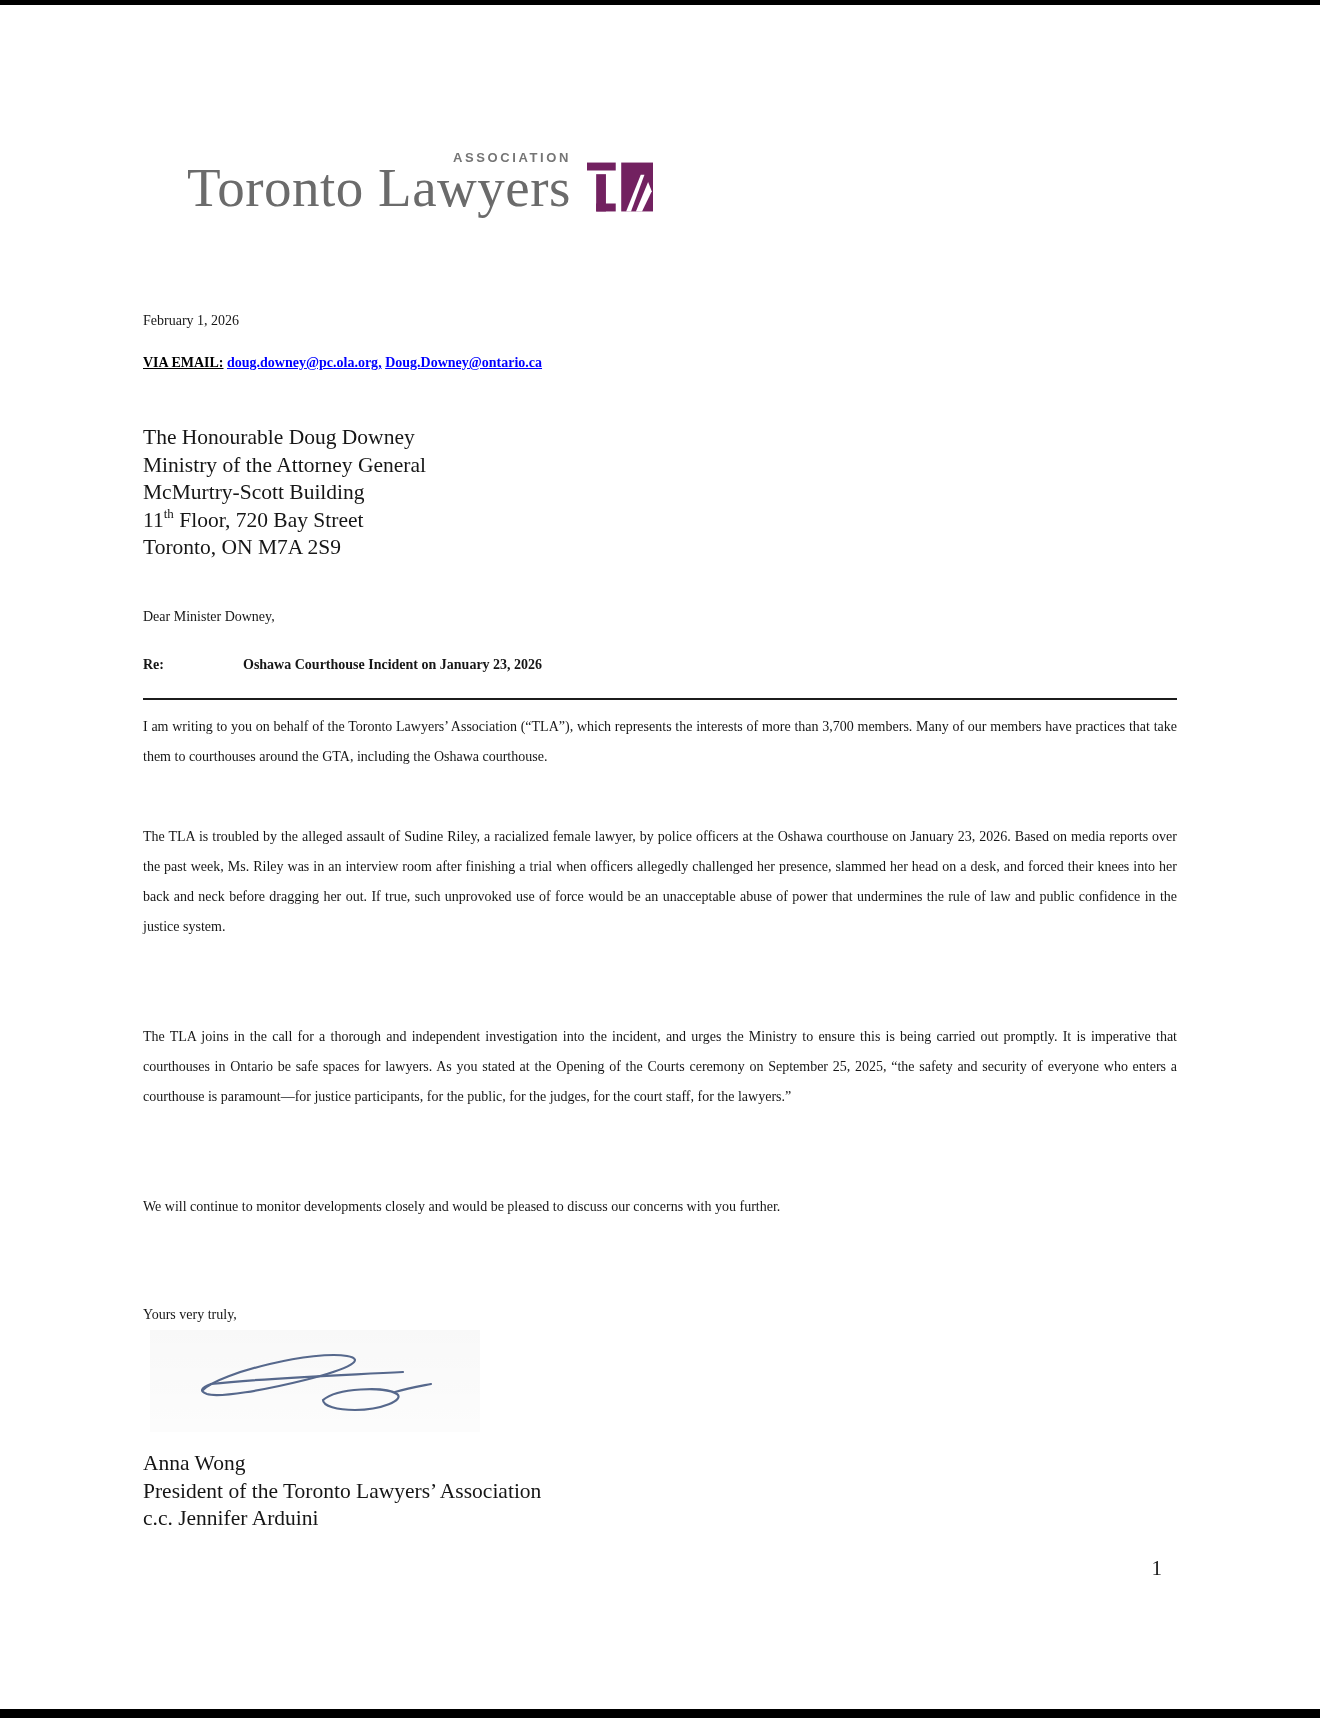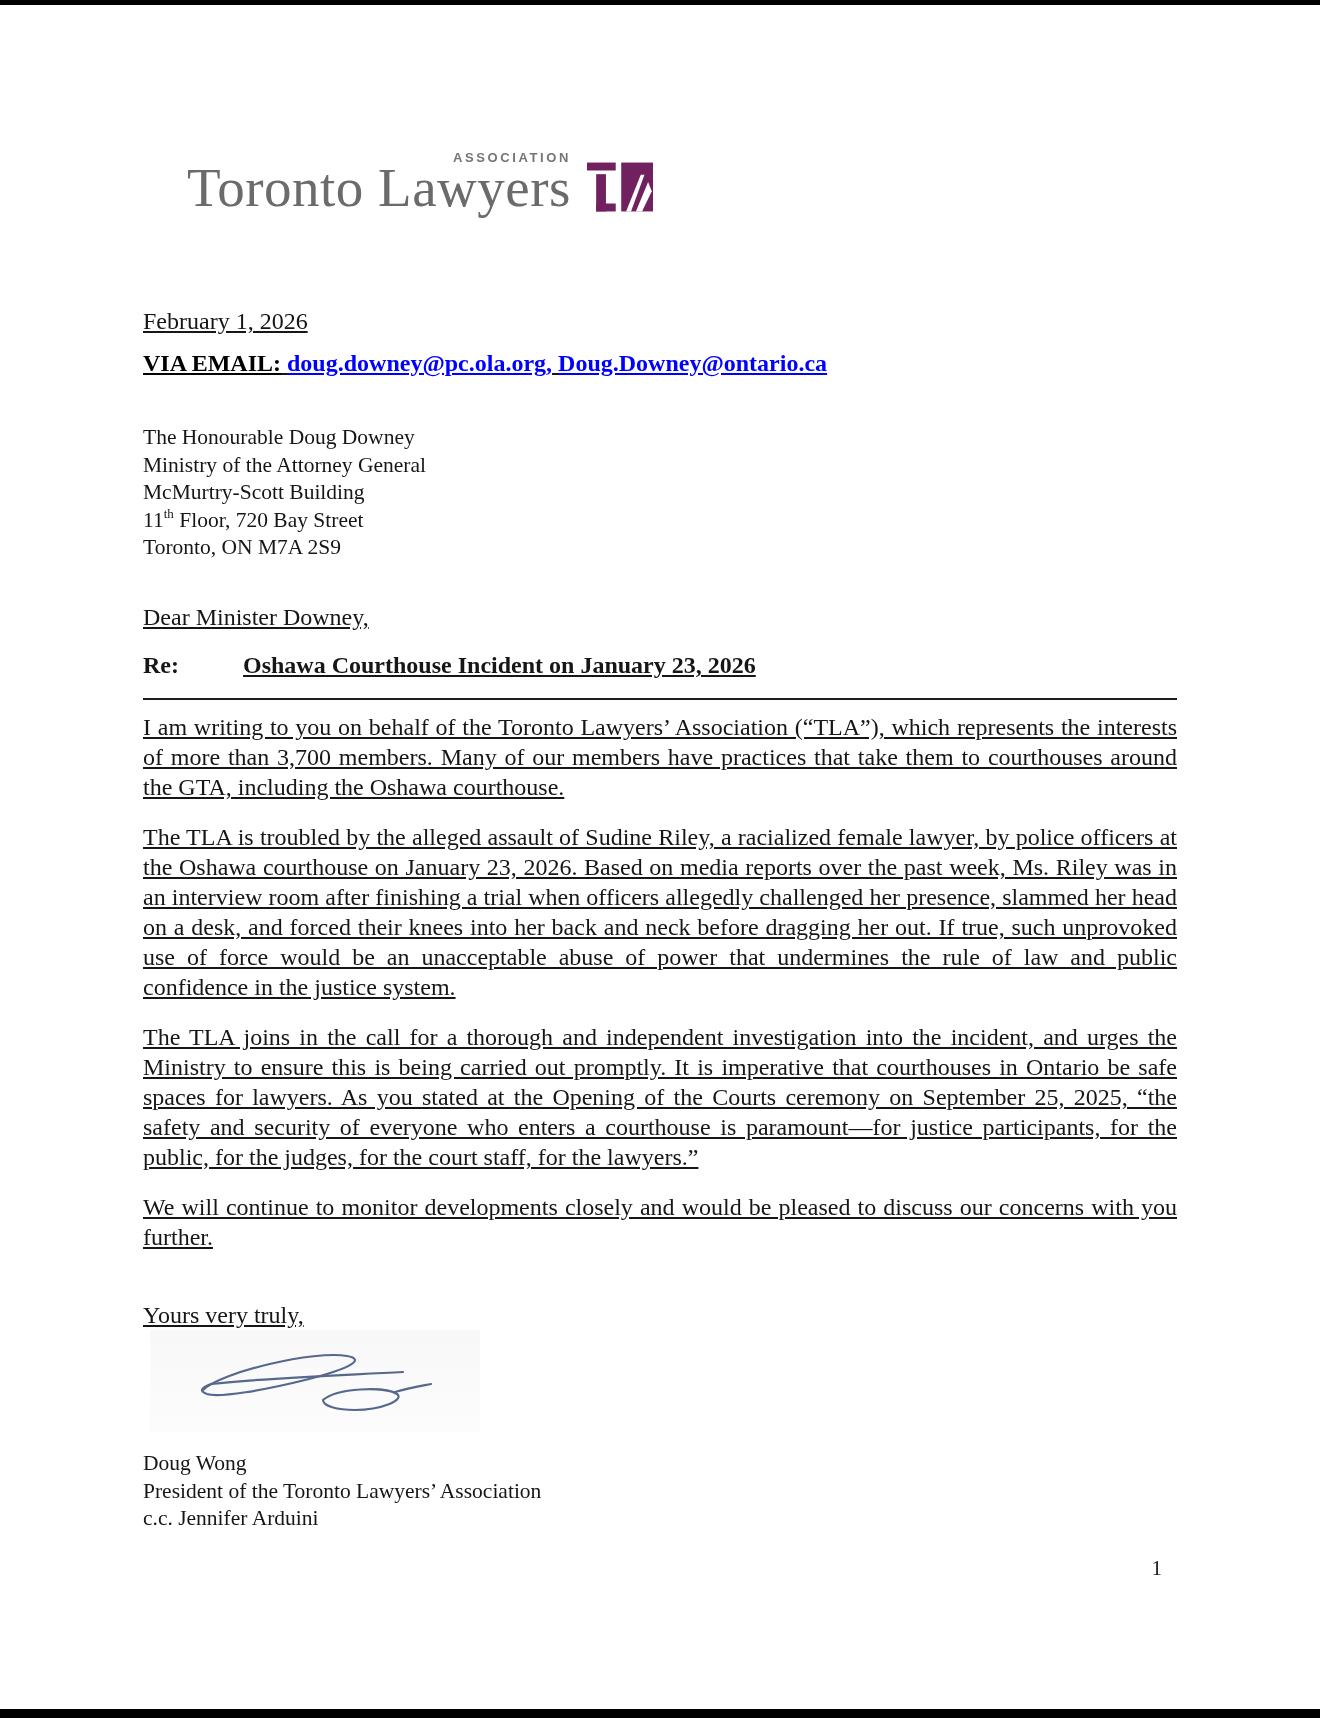--- a/index.html
+++ b/index.html
@@ -27,21 +27,21 @@
   }
   .association {
     position: absolute; top: 0; right: 0;
     font-family: "Liberation Sans", sans-serif;
     font-size: 13px; font-weight: 600; letter-spacing: 2.6px; color: #757575;
     background: #fff; padding-left: 4px;
   }
   .tla-mark { margin-left: 16px; margin-top: 8px; }
 
   
-  .txt { font-size: 24px; line-height: 30px; text-decoration: underline; }
+  .txt { font-size: 14px; line-height: 30px; }
   .addr { font-size: 21.5px; line-height: 27.5px; }
   .addr sup { font-size: 13px; line-height: 0; margin-top: 26px; }
 
   .via-line { font-weight: bold; }
   .via-label { color: #000; text-decoration: underline; }
   .email-link, .email-sep { color: #0000ff; }
   .email-link { text-decoration: underline; cursor: pointer; }
   .email-sep { text-decoration: underline; }
 
   .re-line { font-weight: bold; border-bottom: 2px solid #1c1c1c; padding-bottom: 18px; }
@@ -118,21 +118,21 @@
       <g fill="none" stroke="#56688c" stroke-width="2.2" stroke-linecap="round">
         <path d="M 8 42 C 26 24, 120 2, 152 8 C 170 11, 158 20, 110 32 C 70 42, 24 50, 12 46 C 4 43, 6 40, 16 36"></path>
         <path d="M 16 36 C 70 30, 130 28, 208 24"></path>
         <path d="M 128 52 C 142 40, 190 38, 202 46 C 210 52, 186 62, 160 62 C 142 62, 128 58, 128 52 Z"></path>
         <path d="M 200 44 C 214 40, 226 38, 236 36"></path>
       </g>
     </svg>
   </div>
 
   <div class="block name-block" style="top:1450px">
-    <div>Doug Wong</div>
+    <div>Anna Wong</div>
     <div>President of the Toronto Lawyers’ Association</div>
     <div>c.c. Jennifer Arduini</div>
   </div>
 
   <div class="page-num">1</div>
 
   <div class="bar-bottom"></div>
 </div>
 
 </body></html>

